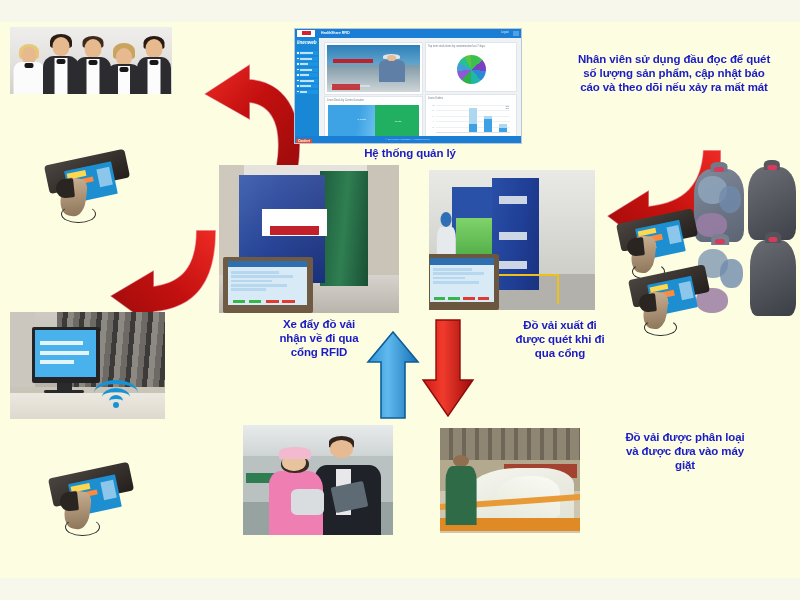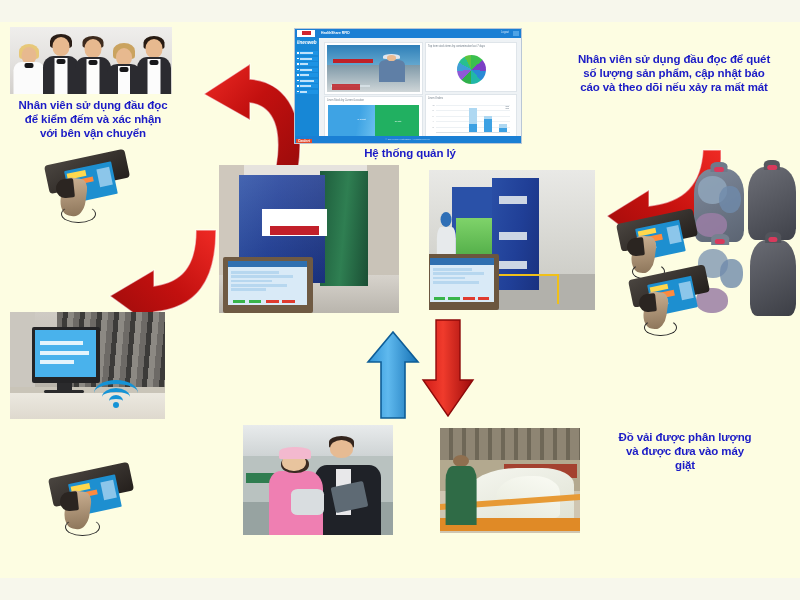--- a/index.html
+++ b/index.html
@@ -257,23 +257,20 @@
     </div>
     <div class="person" style="left:126px;width:36px;height:58px;">
       <div class="hair" style="top:0px;width:21px;height:13px;background:#271a12;"></div>
       <div class="head" style="top:3px;width:17px;height:19px;"></div>
       <div class="jacket" style="width:34px;height:37px;"></div>
       <div class="shirt" style="bottom:0;width:13px;height:35px;"></div>
       <div class="bow" style="bottom:29px;"></div>
     </div>
   </div>
 
-  <div class="cap" style="left:2px;top:98px;width:182px;font-size:11.5px;">Nhân viên sử dụng đầu đọc
-để kiểm đếm và xác nhận
-với bên vận chuyển</div>
 
   <div class="reader" style="left:46px;top:157px;width:82px;height:62px;">
     <div class="rd-body"></div>
     <div class="rd-scr">
       <div class="r1"></div>
         <div class="r2"></div>
         <div class="r3"></div>
         <div class="r4"></div>
     </div>
     <div class="rd-grip"></div>
@@ -537,20 +534,23 @@
         <div class="rw" style="top:52%;width:70%;"></div>
         <div class="rw" style="top:62%;width:44%;"></div>
         <div class="gw" style="left:6%;bottom:4%;width:16%;"></div>
         <div class="gw" style="left:26%;bottom:4%;width:16%;"></div>
         <div class="rd" style="left:48%;bottom:4%;width:16%;"></div>
         <div class="rd" style="left:68%;bottom:4%;width:16%;"></div>
       </div>
     </div>
   </div>
 
+  <div class="cap" style="left:234px;top:317px;width:170px;font-size:11.5px;">Xe đẩy đồ vải
+nhận về đi qua
+cổng RFID</div>
 
   <div class="photo p-gate" style="left:429px;top:170px;width:166px;height:140px;">
     <div class="g-wall"></div>
     <div class="g-floor"></div>
     <div class="g-exit"></div>
     <div class="g-cabL"></div>
     <div class="g-green"></div>
     <div class="g-person">
       <div class="h"></div>
       <div class="b"></div>
@@ -569,20 +569,23 @@
         <div class="rw" style="top:42%;width:50%;"></div>
         <div class="rw" style="top:52%;width:72%;"></div>
         <div class="gw" style="left:6%;bottom:4%;width:18%;"></div>
         <div class="gw" style="left:28%;bottom:4%;width:18%;"></div>
         <div class="rd" style="left:52%;bottom:4%;width:18%;"></div>
         <div class="rd" style="left:74%;bottom:4%;width:18%;"></div>
       </div>
     </div>
   </div>
 
+  <div class="cap" style="left:470px;top:318px;width:180px;font-size:11.5px;">Đồ vải xuất đi
+được quét khi đi
+qua cổng</div>
 
   <div class="arw" style="left:366px;top:330px;width:54px;height:90px;">
     <svg width="54" height="90" viewBox="0 0 54 90">
       <defs>
         <linearGradient id="bg1" x1="0" y1="0" x2="1" y2="0">
           <stop offset="0" stop-color="#2f93d6"></stop>
           <stop offset="0.4" stop-color="#5fb9ee"></stop>
           <stop offset="1" stop-color="#1470b4"></stop>
         </linearGradient>
       </defs>
@@ -664,17 +667,17 @@
     <div class="s-pile"></div>
     <div class="s-pile2"></div>
     <div class="s-belt2"></div>
     <div class="s-belt"></div>
     <div class="s-worker">
       <div class="h"></div>
       <div class="b"></div>
     </div>
   </div>
 
-  <div class="cap" style="left:578px;top:430px;width:214px;font-size:11.5px;">Đồ vải được phân lượng
+  <div class="cap" style="left:578px;top:430px;width:214px;font-size:11.5px;">Đồ vải được phân loại
 và được đưa vào máy
 giặt</div>
 
 </div>
 
 </body></html>

